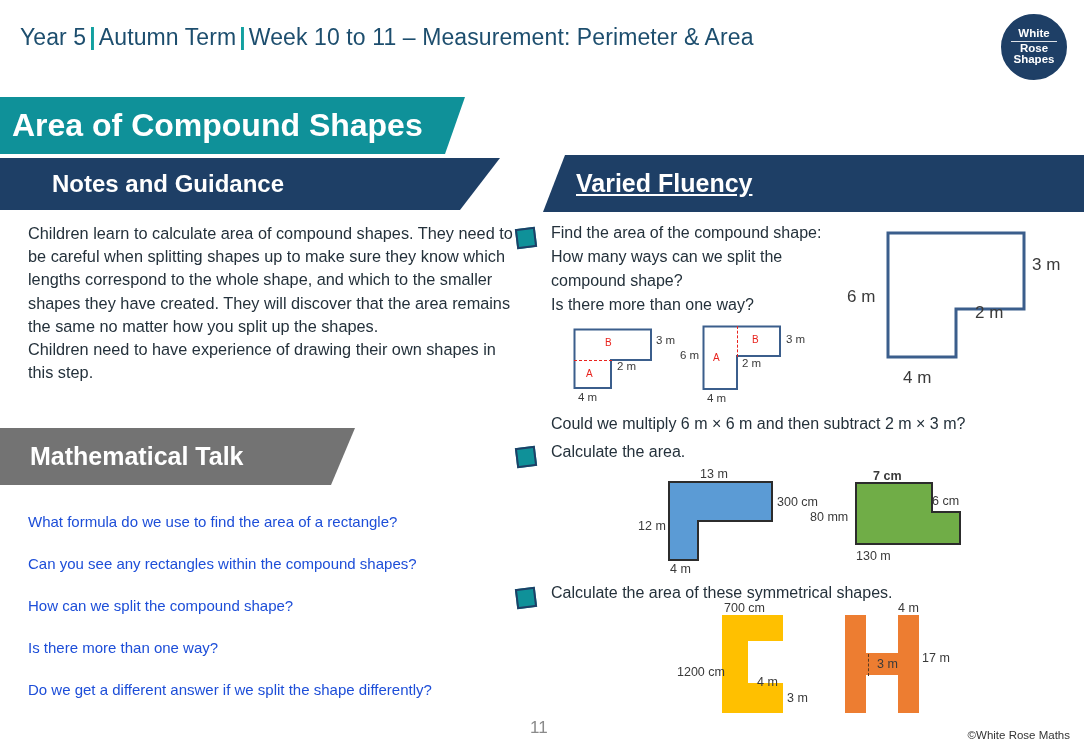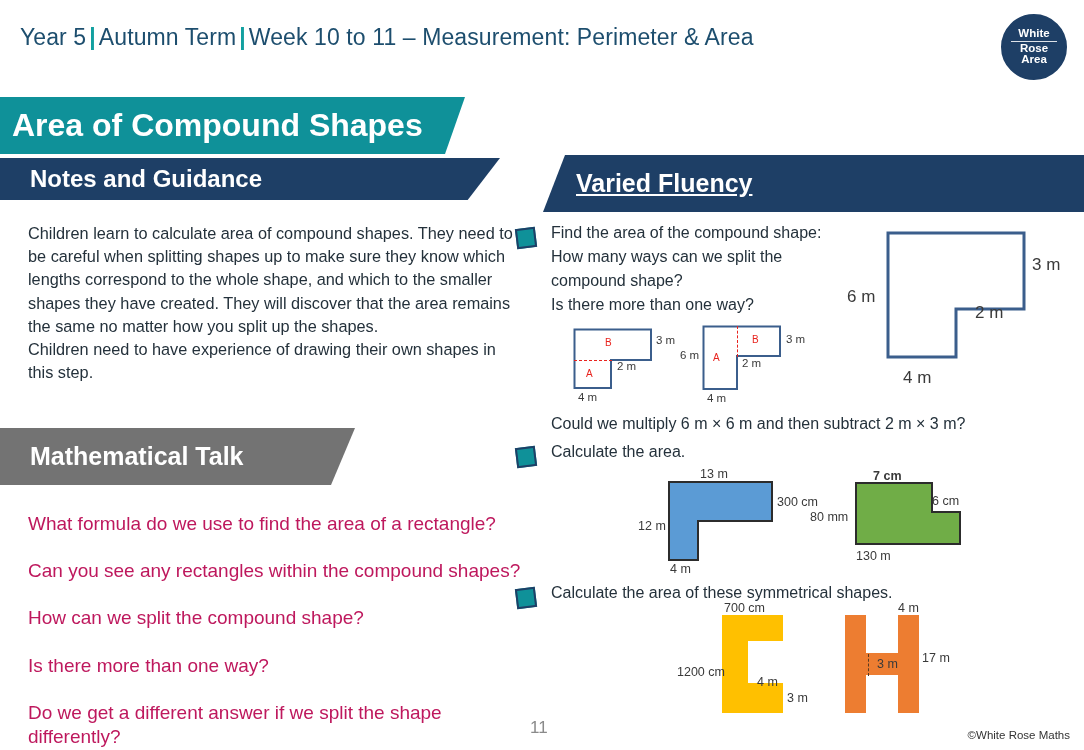--- a/index.html
+++ b/index.html
@@ -30,22 +30,23 @@
   .banner{position:absolute;display:flex;align-items:center;}
   .banner .btext{color:#fff;font-weight:bold;white-space:nowrap;}
 
   #banner-topic{
     left:0;top:97px;width:465px;height:57px;background:#0f9199;
     clip-path:polygon(0 0, 465px 0, 445px 57px, 0 57px);
   }
   #banner-topic .btext{margin-left:12px;font-size:32px;}
 
   #banner-notes{
-    left:0;top:158px;width:500px;height:42px;background:#1e3f66;
+    left:0;top:158px;width:500px;height:52px;background:#1e3f66;
     clip-path:polygon(0 0, 500px 0, 460px 52px, 0 52px);
+    padding-left:22px;
   }
   #banner-notes .btext{margin-left:30px;font-size:24px;}
 
   #banner-talk{
     left:0;top:428px;width:355px;height:57px;background:#737373;
     clip-path:polygon(0 0, 355px 0, 331px 57px, 0 57px);
   }
   #banner-talk .btext{margin-left:30px;font-size:25px;}
 
   #banner-vf{
@@ -53,21 +54,21 @@
     clip-path:polygon(22px 0, 541px 0, 541px 57px, 0 57px);
   }
   #banner-vf .btext{margin-left:33px;font-size:25px;text-decoration:underline;}
 
   
   #notes-body{
     position:absolute;left:28px;top:222px;width:495px;
     font-size:16.3px;line-height:23.2px;color:#24313b;
   }
   #talk-list{position:absolute;left:28px;top:512px;width:500px;}
-  #talk-list .q{font-size:19px;line-height:1.3;margin-bottom:22.5px;color:#be185d;}
+  #talk-list .q{font-size:15px;line-height:1.3;margin-bottom:22.5px;color:#1d4ed8;}
 
   
   .bullet{
     position:absolute;width:16px;height:16px;background:#0f9199;
     border:2px solid #1e3f66;transform:rotate(-7deg);
   }
   .qtext{position:absolute;font-size:16px;line-height:24px;color:#24313b;}
 
   
   #b1{left:516px;top:228px;}
@@ -100,21 +101,21 @@
 <body>
 
 <div id="header">
   <div id="header-title">
     <span class="seg">Year 5</span><span class="bar">|</span><span class="seg">Autumn Term</span><span class="bar">|</span><span class="seg">Week 10 to 11 – Measurement: Perimeter &amp; Area</span>
   </div>
   <div id="logo">
     <span>White</span>
     <div class="lrule"></div>
     <span>Rose</span>
-    <span>Area</span>
+    <span>Shapes</span>
   </div>
 </div>
 
 <div class="banner" id="banner-topic">
   <div class="btext">Area of Compound Shapes</div>
 </div>
 <div class="banner" id="banner-notes">
   <div class="btext">Notes and Guidance</div>
 </div>
 <div id="notes-body" style="white-space:pre-line">Children learn to calculate area of compound shapes. They need to be careful when splitting shapes up to make sure they know which lengths correspond to the whole shape, and which to the smaller shapes they have created.  They will discover that the area remains the same no matter how you split up the shapes.

